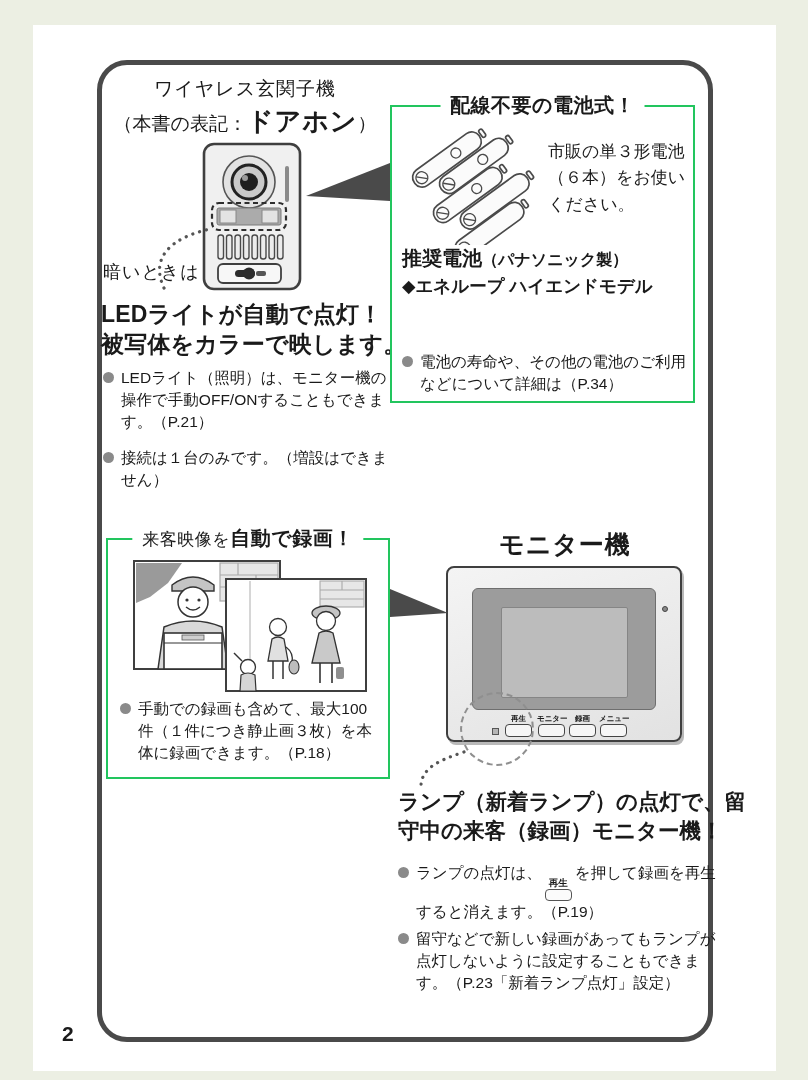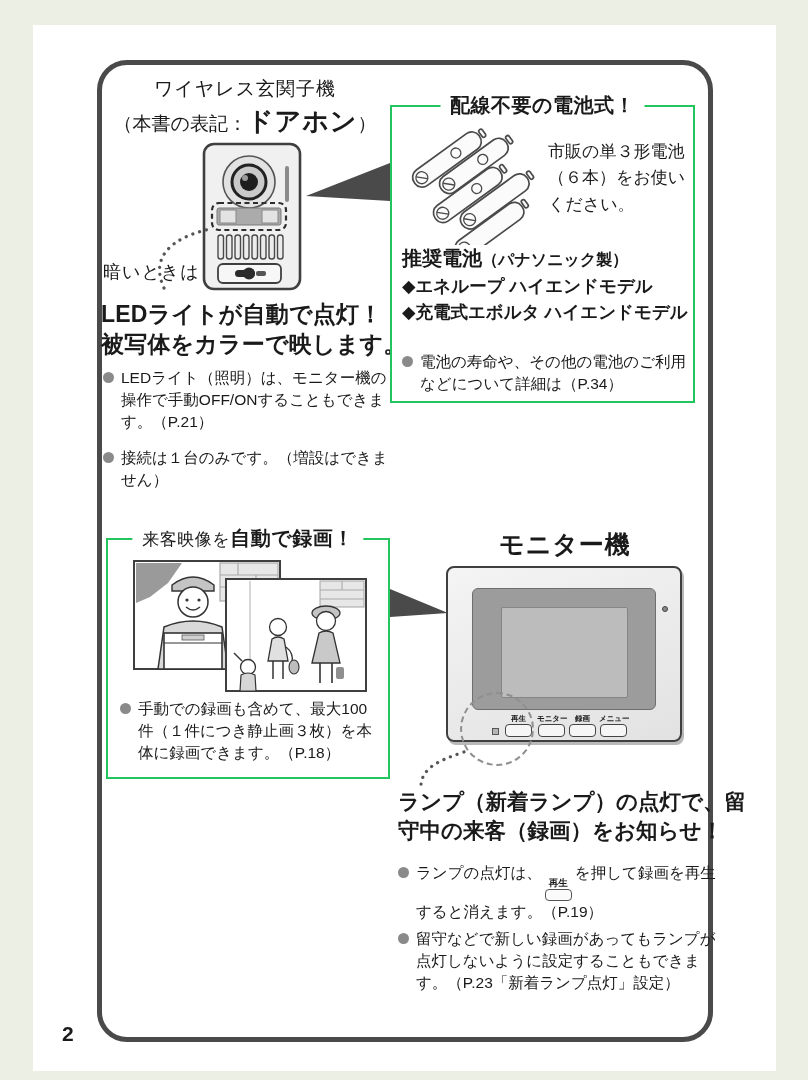--- a/index.html
+++ b/index.html
@@ -159,21 +159,20 @@
           <circle cx="55" cy="-4.5" r="5"></circle>
             <circle cx="73" cy="16.5" r="5"></circle>
             <circle cx="51" cy="36.5" r="5"></circle>
         </g>
       </g>
     </svg>
     <div class="abs battery-desc">市販の単３形電池（６本）をお使いください。</div>
     <div class="abs recommend-head"><span>推奨電池</span><span class="note">（パナソニック製）</span></div>
     <div class="abs recommend-items">
       <div>◆エネループ ハイエンドモデル</div>
-      <div>◆充電式エボルタ ハイエンドモデル</div>
     </div>
     <div class="abs battery-bullet bullet">
         <span class="dot"></span>
         <span>電池の寿命や、その他の電池のご利用などについて詳細は（P.34）</span>
       </div>
   </div>
 
   <div class="abs callout recording-box">
     <div class="callout-title"><span class="rec-title-prefix">来客映像を</span><span class="rec-title-em">自動で録画！</span></div>
     <svg class="abs" style="left:12px; top:15px;" width="254" height="138" viewBox="0 0 254 138">
@@ -256,21 +255,21 @@
     </div>
     <div class="mon-btn-group" style="left:151px;">
       <div class="mon-btn-label">メニュー</div>
       <div class="mon-btn-shape"></div>
     </div>
   </div>
   <div class="abs dashed-circle"></div>
 
   <div class="abs lamp-headline">
     <span>ランプ（新着ランプ）の点灯で、留</span>
-    <span>守中の来客（録画）をお知らせ！</span>
+    <span>守中の来客（録画）モニター機！</span>
   </div>
   <div class="abs lamp-bullet1 bullet">
     <span class="dot"></span>
     <span><span>ランプの点灯は、</span><span class="inline-key">
           <span class="k-label">再生</span>
           <span class="k-shape"></span>
         </span><span>を押して録画を再生すると消えます。（P.19）</span></span>
   </div>
   <div class="abs lamp-bullet2 bullet">
     <span class="dot"></span>

